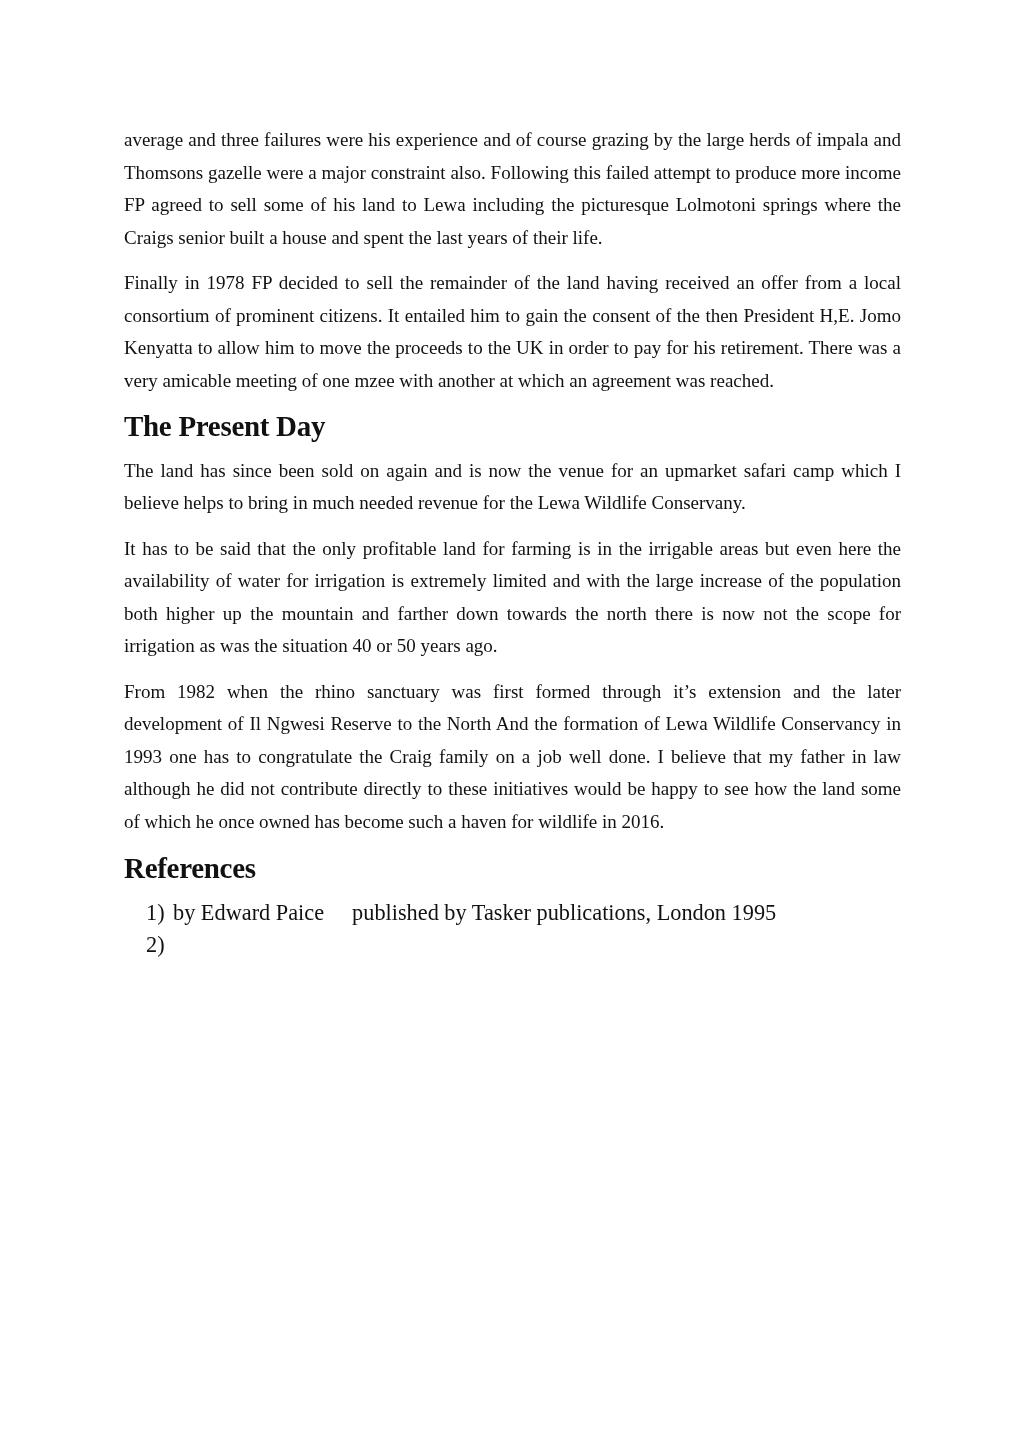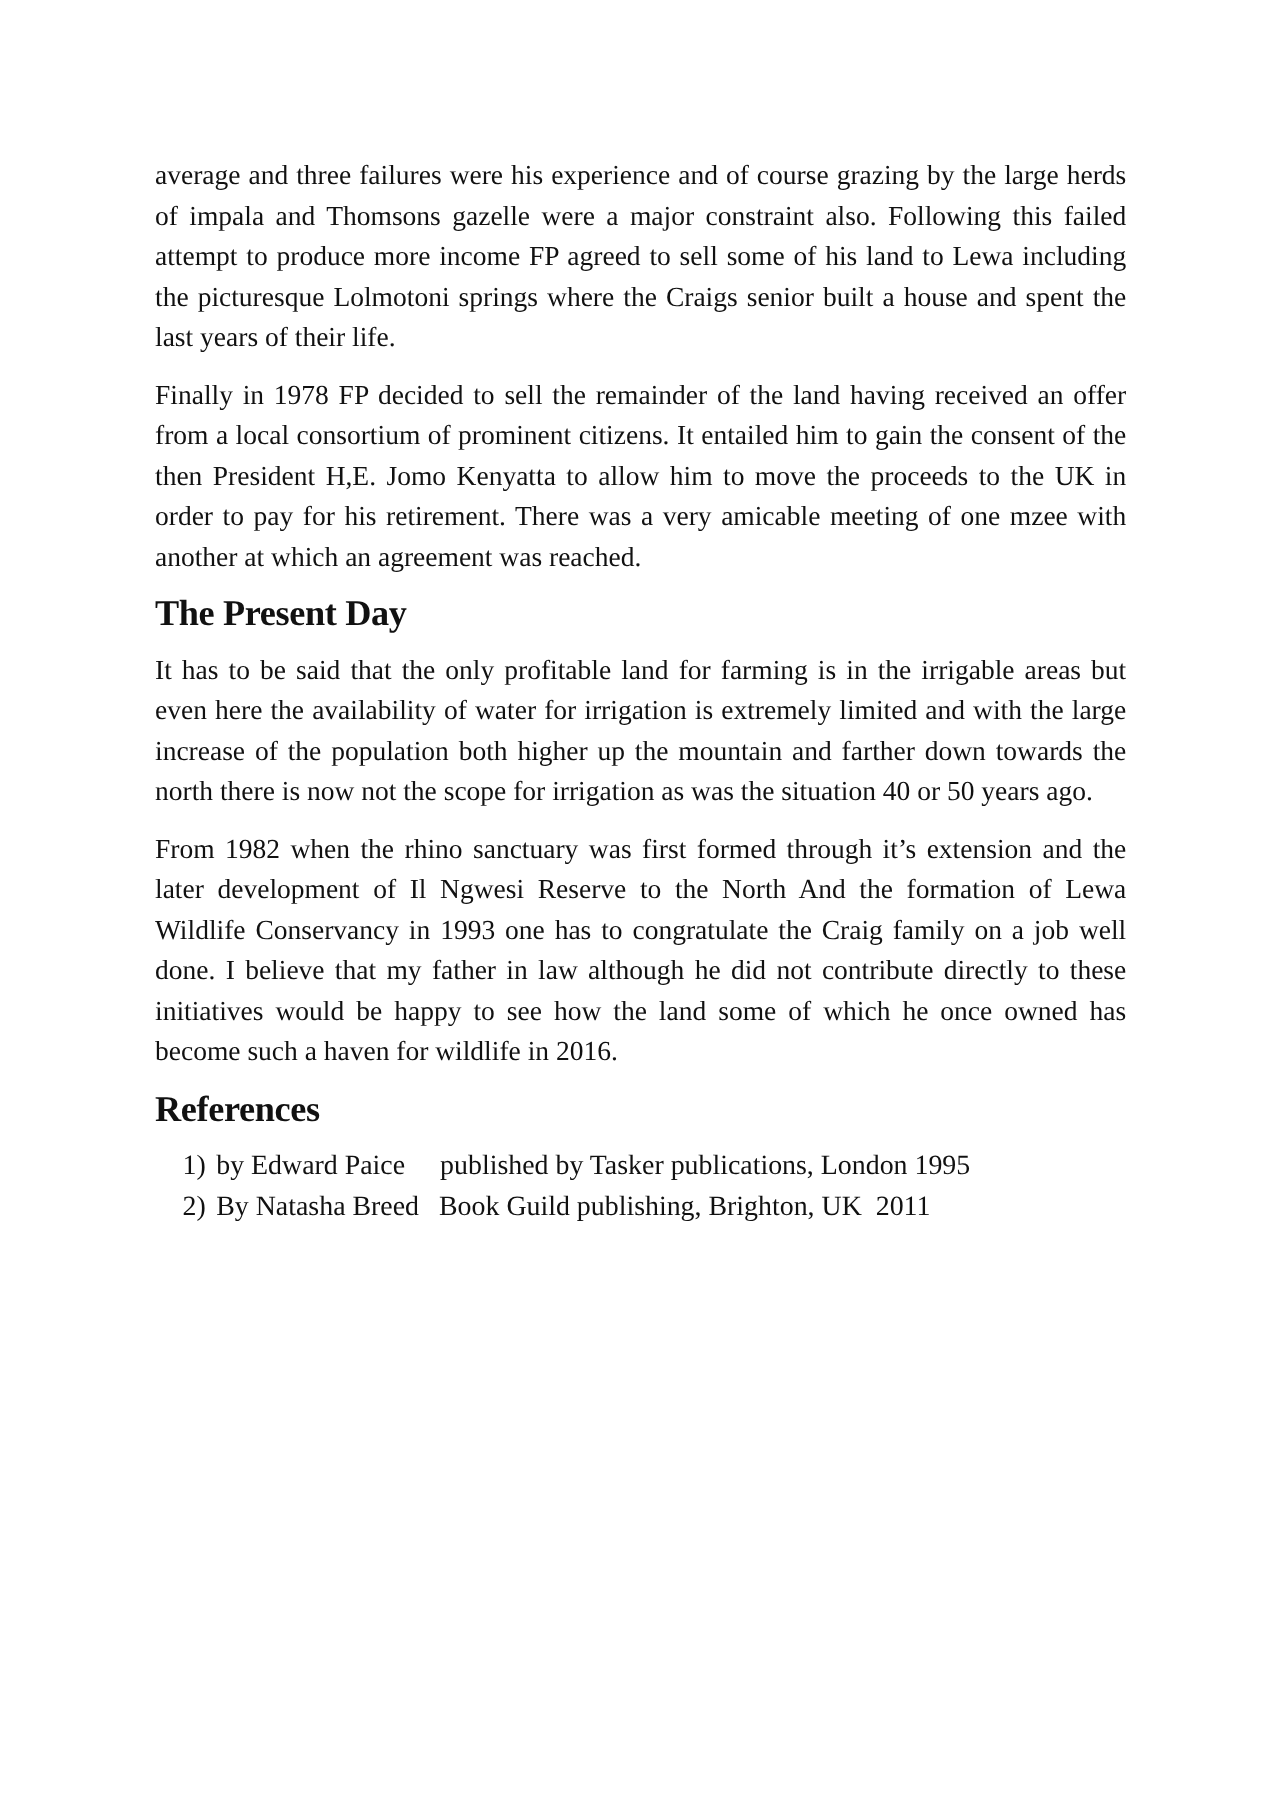--- a/index.html
+++ b/index.html
@@ -16,21 +16,21 @@
       color: #111111;
     }
     .page {
       position: absolute;
       left: 124px;
       top: 124px;
       width: 777px;
     }
     p.body {
       margin: 0 0 13px 0;
-      font-size: 22px;
+      font-size: 19px;
       line-height: 32.5px;
       text-align: justify;
     }
     h2.section {
       margin: 0 0 12px 0;
       font-size: 29px;
       line-height: 32.5px;
       font-weight: bold;
       letter-spacing: -0.3px;
     }
@@ -56,33 +56,33 @@
 </head>
 <body>
 
 <div class="page">
 
   <p class="body">average and three failures were his experience and of course grazing by the large herds of impala and Thomsons gazelle were a major constraint also. Following this failed attempt to produce more income FP agreed to sell some of his land to Lewa including the picturesque Lolmotoni springs where the Craigs senior built a house and spent the last years of their life.</p>
   <p class="body">Finally in 1978 FP decided to sell the remainder of the land having received an offer from a local consortium of prominent citizens. It entailed him to gain the consent of the then President H,E. Jomo Kenyatta to allow him to move the proceeds to the UK in order to pay for his retirement. There was a very amicable meeting of one mzee with another at which an agreement was reached.</p>
 
   <h2 class="section">The Present Day</h2>
 
+  <p class="body">The land has since been sold on again and is now the venue for an upmarket safari camp which I believe helps to bring in much needed revenue for the Lewa Wildlife Conservany.</p>
   <p class="body">It has to be said that the only profitable land for farming is in the irrigable areas but even here the availability of water for irrigation is extremely limited and with the large increase of the population both higher up the mountain and farther down towards the north there is now not the scope for irrigation as was the situation 40 or 50 years ago.</p>
   <p class="body">From 1982 when the rhino sanctuary was first formed through it’s extension and the later development of Il Ngwesi Reserve to the North And the formation of Lewa Wildlife Conservancy in 1993 one has to congratulate the Craig family on a job well done. I believe that my father in law although he did not contribute directly to these initiatives would be happy to see how the land some of which he once owned has become such a haven for wildlife in 2016.</p>
 
   <h2 class="section" style="margin-top:14px;">References</h2>
 
   <ol class="refs">
     <li>
       <span class="ref-num">1)</span>
       <span class="ref-body">
         <span class="ref-line"><span>by Edward Paice</span><span class="gap-a"></span><span>published by Tasker publications, London 1995</span></span>
       </span>
     </li>
     <li>
       <span class="ref-num">2)</span>
       <span class="ref-body">
-        <span class="ref-line"><span>By Natasha Breed</span><span class="gap-b"></span><span>Book Guild publishing, Brighton, UK  2011</span></span>
       </span>
     </li>
   </ol>
 
 </div>
 
 </body></html>

